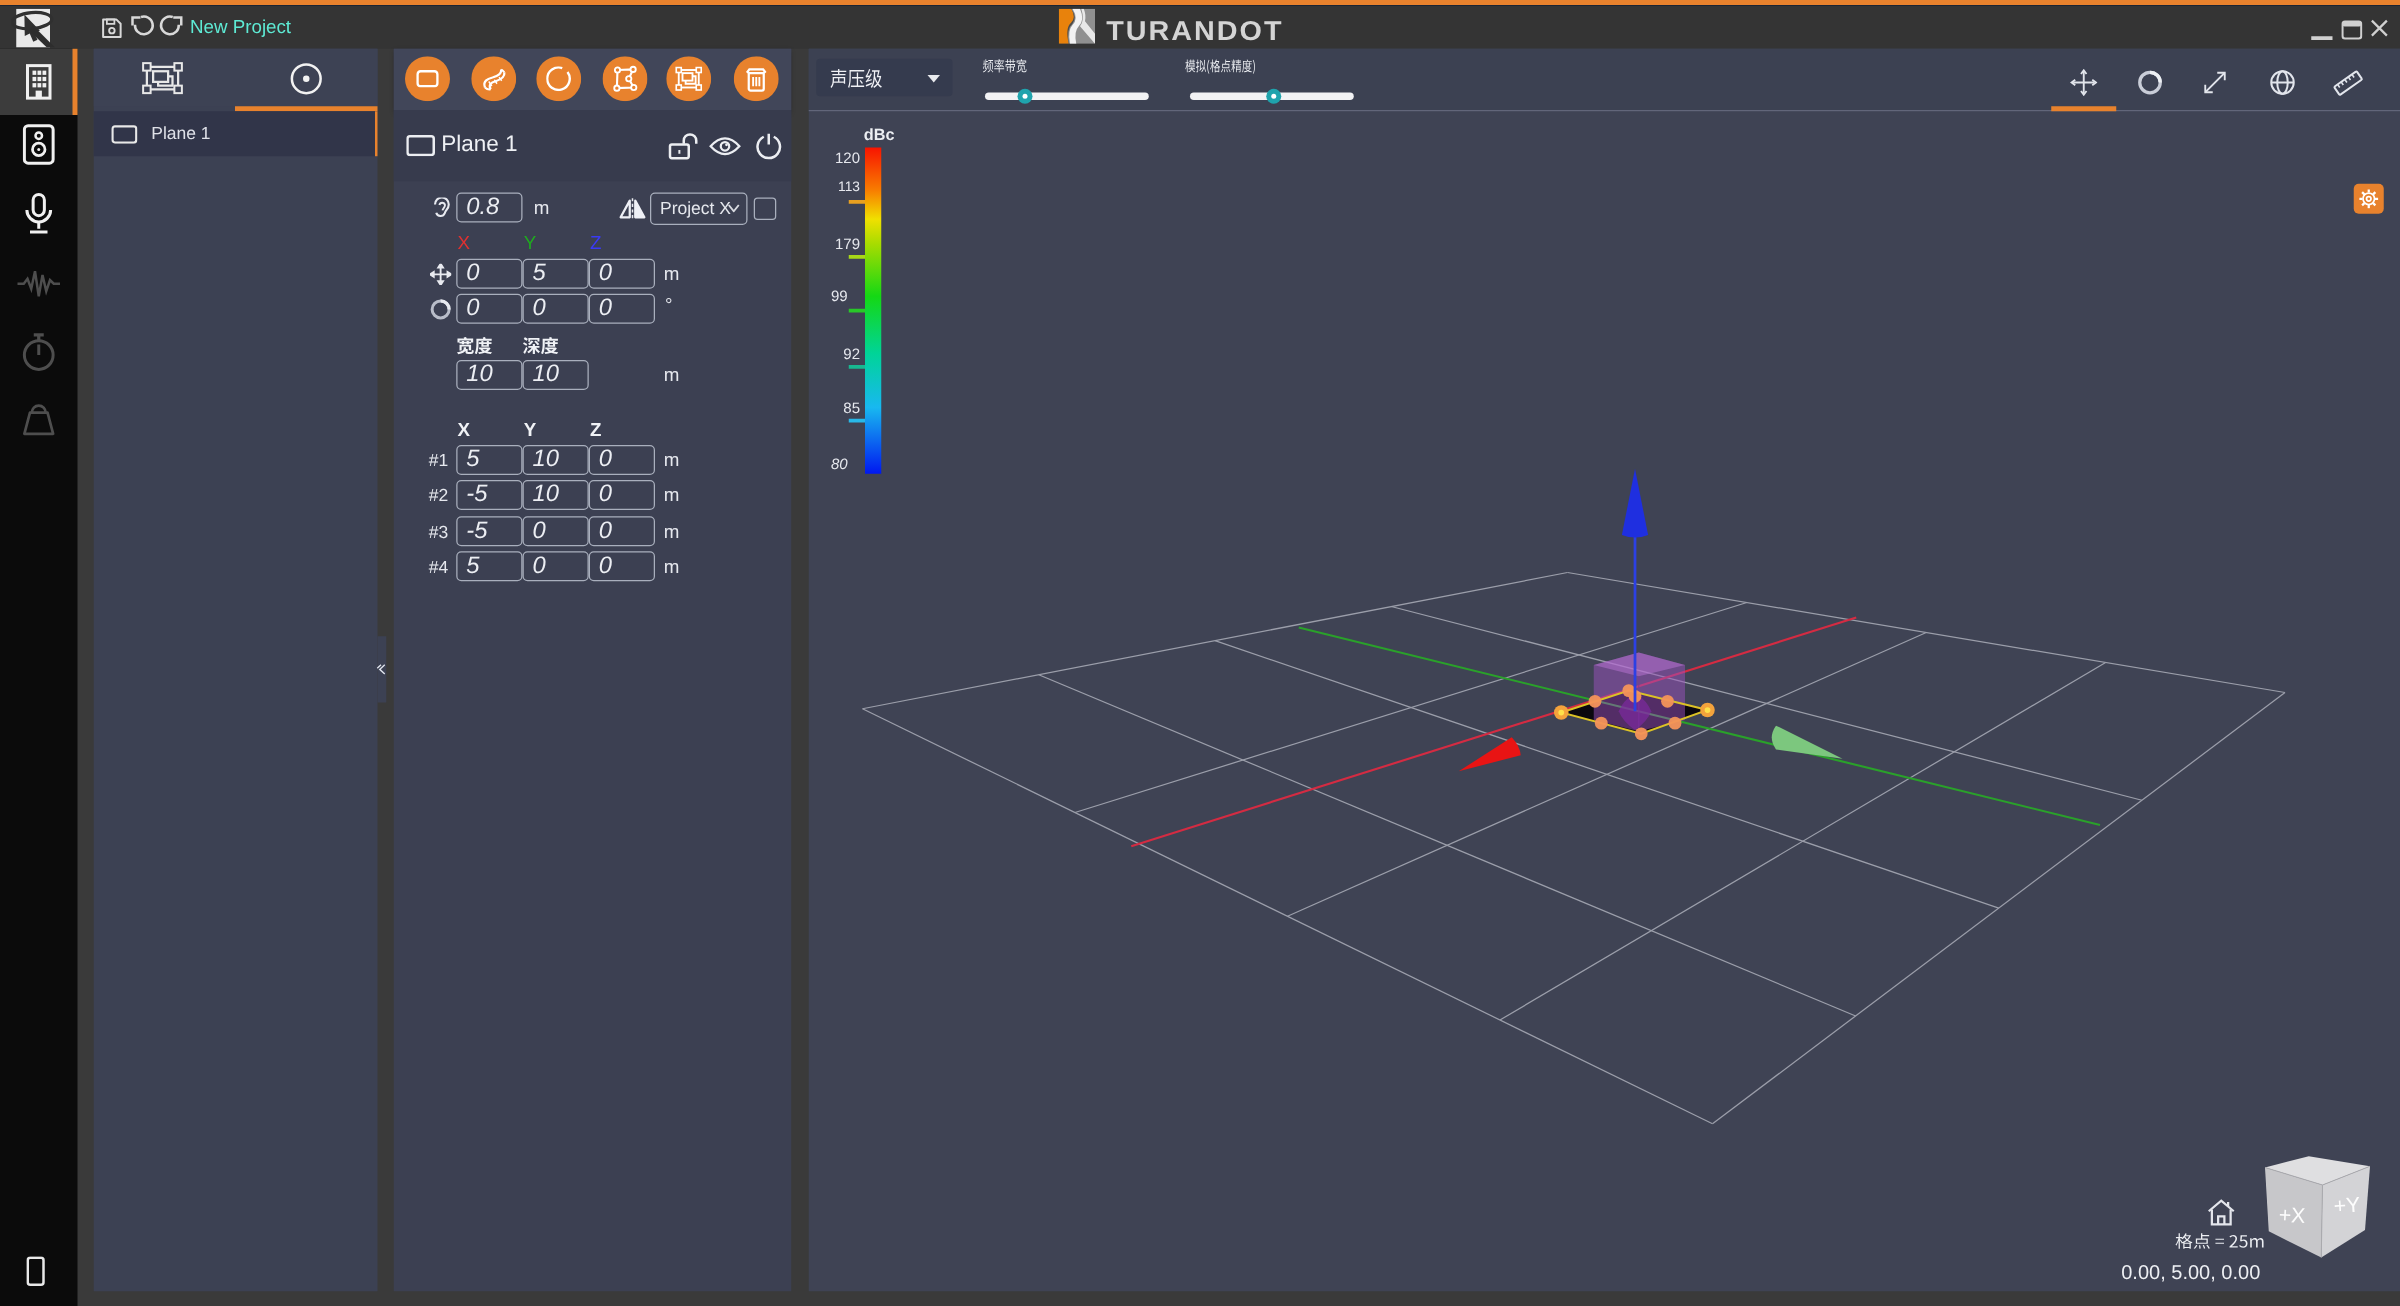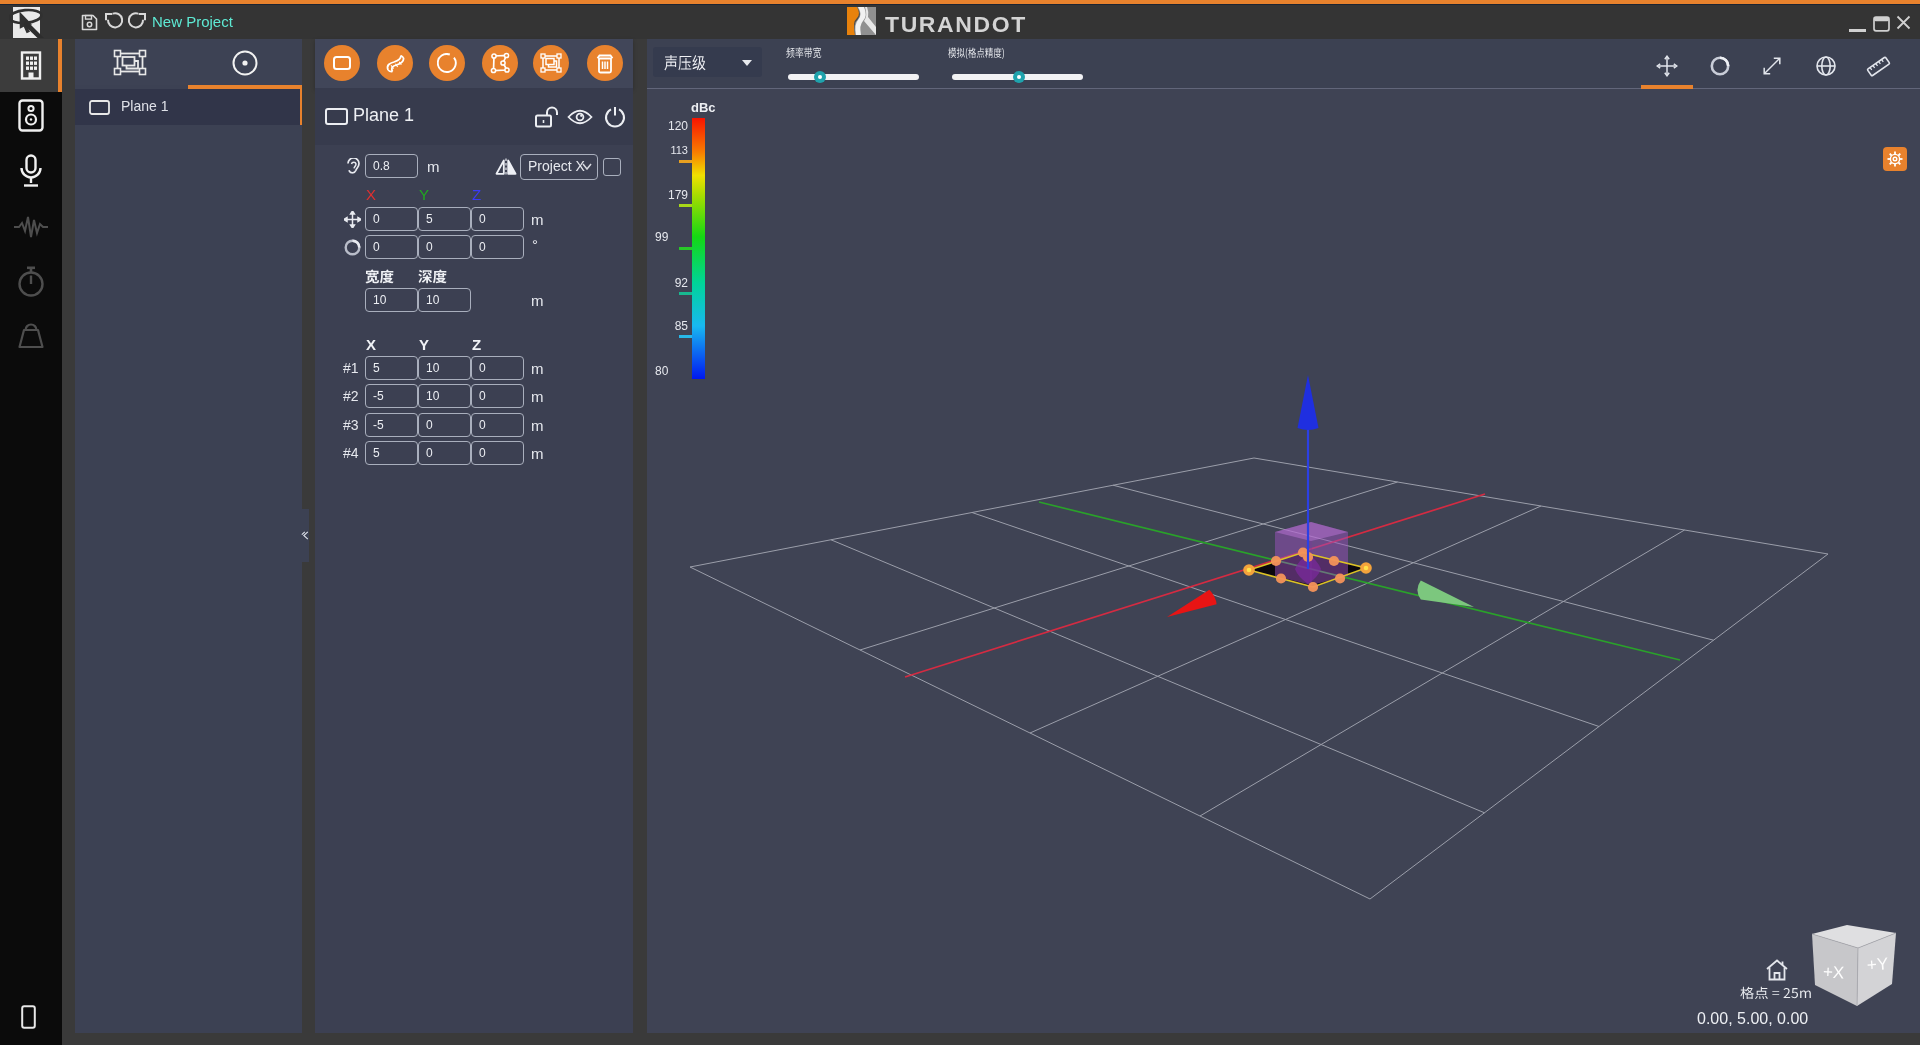--- a/index.html
+++ b/index.html
@@ -1,20 +1,20 @@
 <!DOCTYPE html>
 <html><head><meta charset="utf-8">
 <style>
   html,body{margin:0;padding:0;}
   body{width:1920px;height:1045px;overflow:hidden;position:relative;background:#3a3a3a;
        font-family:"Liberation Sans",sans-serif;color:#e6e8ee;}
   .abs{position:absolute;}
   svg{display:block;}
   .inp{position:absolute;border:1px solid #a9afbd;border-radius:4px;background:transparent;
-       color:#eceef3;font-size:12px;line-height:22px;padding-left:7px;width:44px;height:22px;}
+       color:#eceef3;font-size:19px;line-height:22px;padding-left:7px;width:44px;height:22px;font-style:italic;}
 </style></head>
 <body>
 
 <div class="abs" style="left:0;top:0;width:1920px;height:4px;background:#e8822d;"></div>
 
 <div class="abs" style="left:0;top:4px;width:1920px;height:1px;background:#1b2433;"></div>
 <div class="abs" style="left:0;top:5px;width:1920px;height:34px;background:#343434;">
 
   <svg class="abs" style="left:9px;top:2px;" width="40" height="31" viewBox="0 0 40 31">
     <rect x="4" y="0" width="27" height="31" fill="#e9e9e9"></rect>
@@ -435,24 +435,24 @@
     <path d="M 520.0,528.0 L 562.4,500.8 Q 569.0,508.0 569.6,515.2 Z" fill="#e81414"></path>
 
     <path d="M 827.0,518.0 L 773.8,491.5 Q 767.0,501.0 773.8,510.5 Z" fill="#7cc77e"></path>
   </svg>
 
   <div class="abs" style="left:44px;top:61px;font-size:13px;font-weight:bold;color:#eceef2;">dBc</div>
   <div class="abs" style="left:45px;top:79px;width:13px;height:261px;background:linear-gradient(to bottom,#f81400 0%,#f87c00 13%,#f0e000 22%,#a8dc00 29.5%,#14d814 45.6%,#00d498 63.2%,#18b8f0 79.7%,#0018f0 100%);"></div>
   <div class="abs" style="left:8px;top:80px;width:33px;text-align:right;font-size:12px;color:#e6e8ee;">120</div>
   <div class="abs" style="left:8px;top:105px;width:33px;text-align:right;font-size:11px;color:#e6e8ee;">113</div>
   <div class="abs" style="left:8px;top:149px;width:33px;text-align:right;font-size:12px;color:#e6e8ee;">179</div>
-  <div class="abs" style="left:8px;top:191px;width:33px;text-align:left;font-size:12px;color:#e6e8ee;">99</div>
+  <div class="abs" style="left:8px;top:191px;width:33px;text-align:center;font-size:12px;color:#e6e8ee;">99</div>
   <div class="abs" style="left:8px;top:237px;width:33px;text-align:right;font-size:12px;color:#e6e8ee;">92</div>
   <div class="abs" style="left:8px;top:280px;width:33px;text-align:right;font-size:12px;color:#e6e8ee;">85</div>
-  <div class="abs" style="left:8px;top:325px;width:33px;text-align:left;font-size:12px;color:#e6e8ee;">80</div>
+  <div class="abs" style="left:8px;top:325px;width:33px;text-align:center;font-size:12px;color:#e6e8ee;font-style:italic;">80</div>
   <div class="abs" style="left:32px;top:121px;width:13px;height:3px;background:#e8a020;"></div>
   <div class="abs" style="left:32px;top:165px;width:13px;height:3px;background:#a8d818;"></div>
   <div class="abs" style="left:32px;top:208px;width:13px;height:3px;background:#28c828;"></div>
   <div class="abs" style="left:32px;top:253px;width:13px;height:3px;background:#18b890;"></div>
   <div class="abs" style="left:32px;top:296px;width:13px;height:3px;background:#28b8e8;"></div>
 
   <div class="abs" style="left:1236px;top:108px;width:24px;height:24px;background:#e8822d;border-radius:4px;"></div>
   <svg class="abs" style="left:1240px;top:112px;" width="16" height="16" viewBox="0 0 16 16">
     <g fill="none" stroke="#fff" stroke-width="1.4">
       <circle cx="8" cy="8" r="4.6"></circle>

